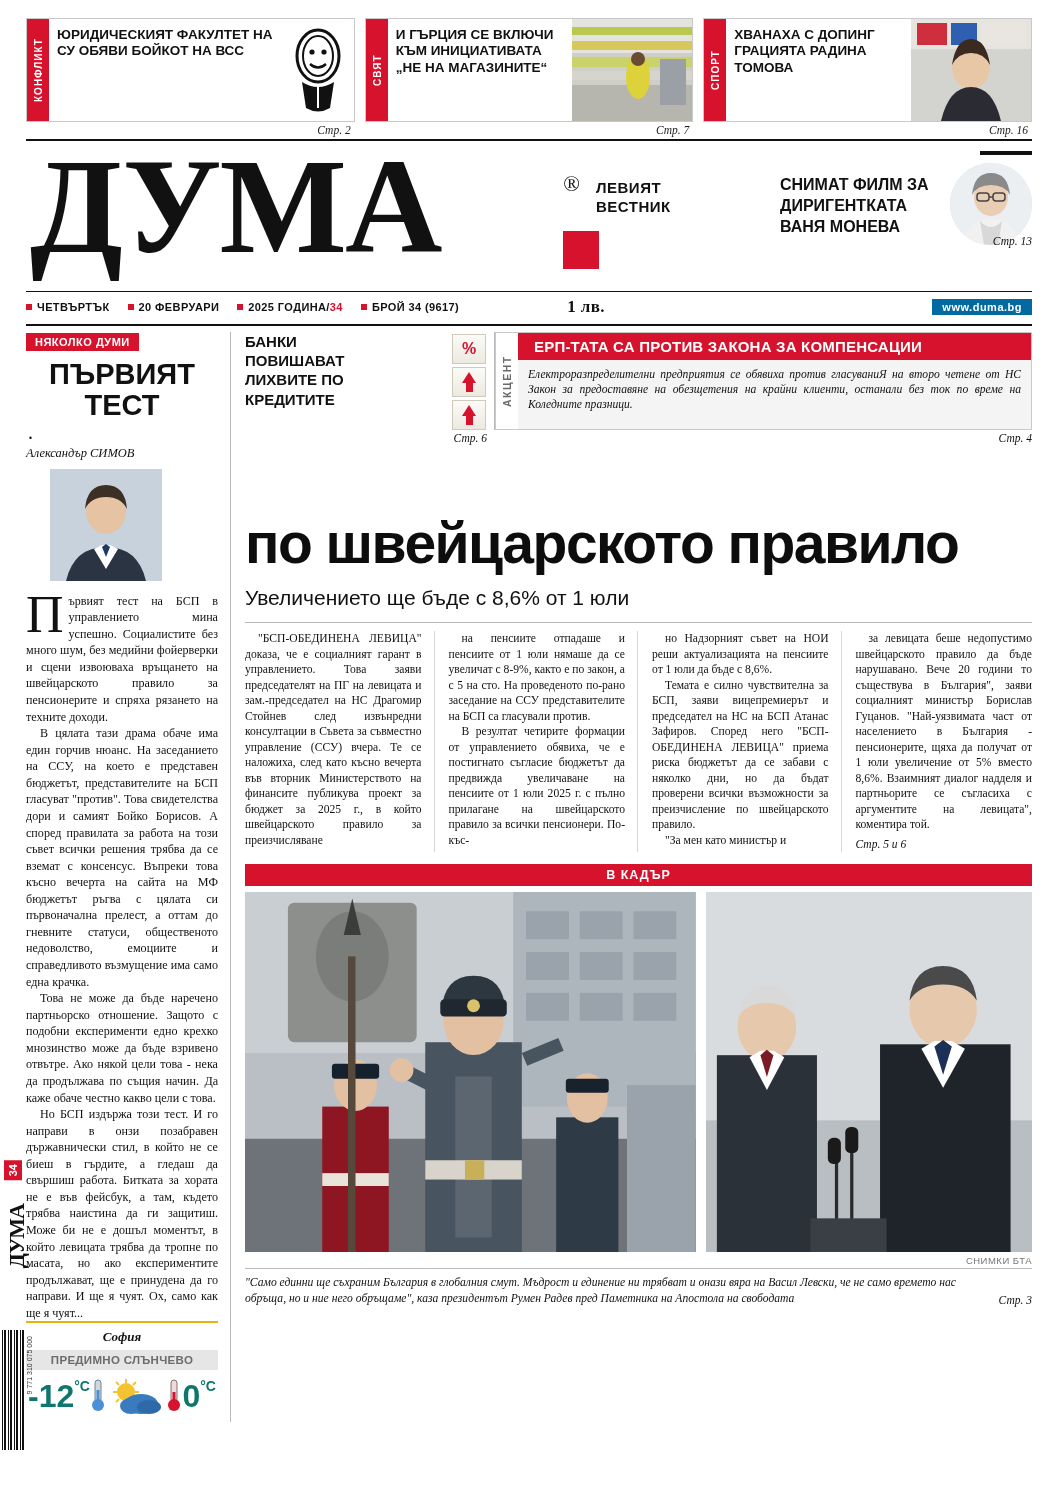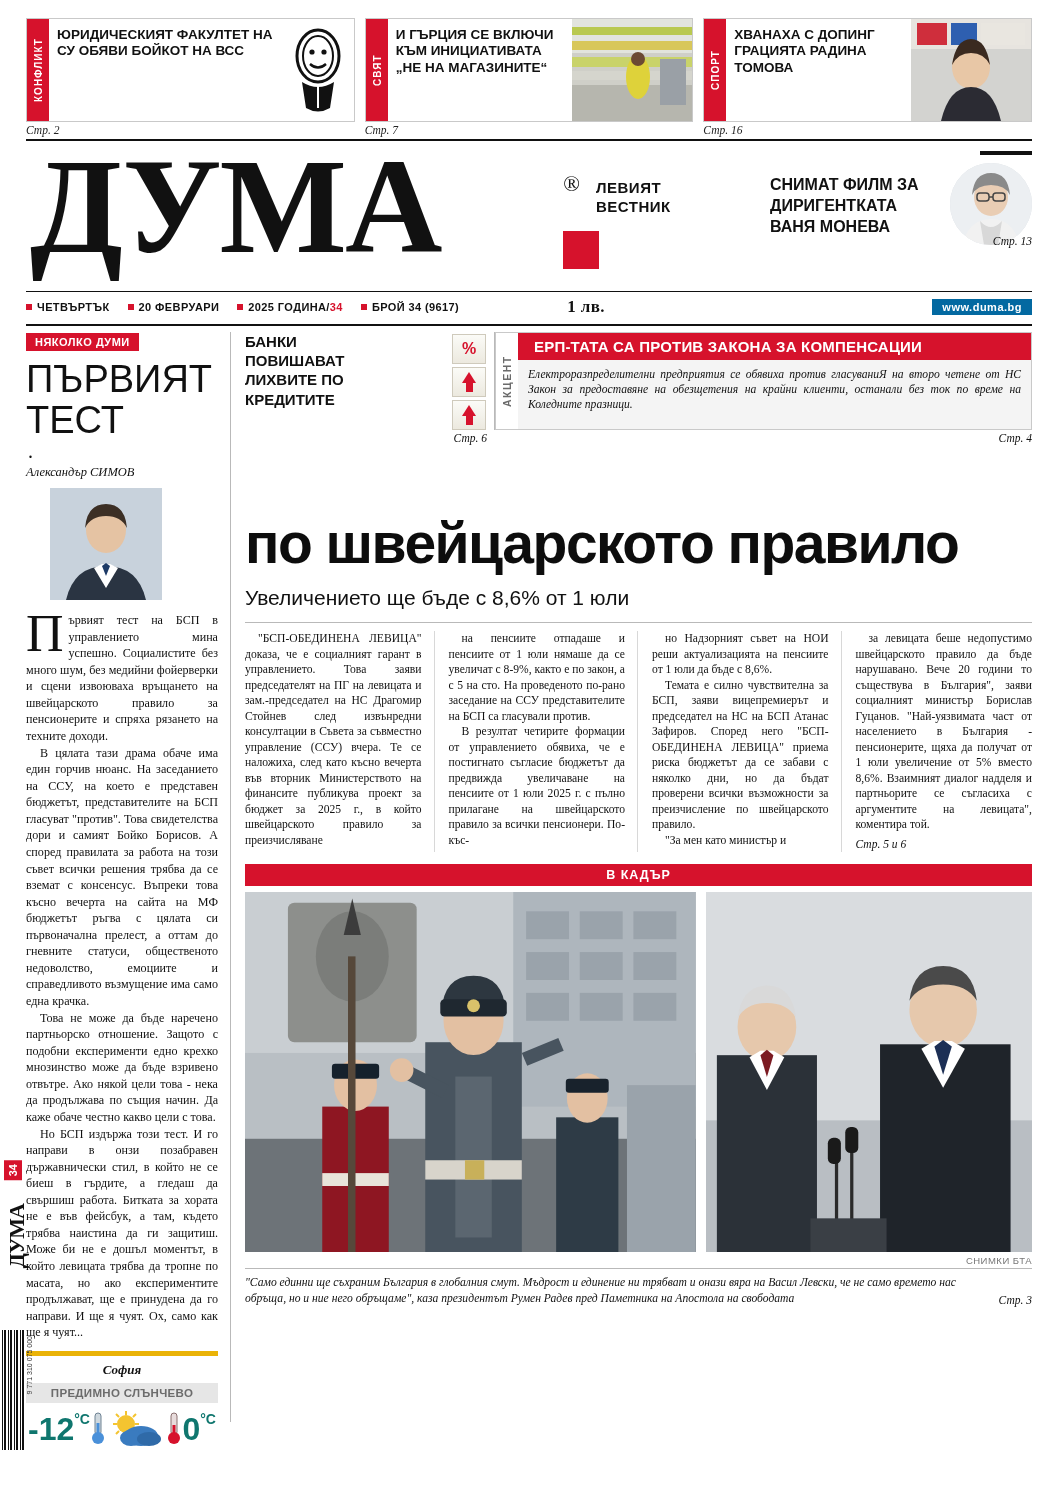--- a/index.html
+++ b/index.html
@@ -73,21 +73,21 @@
     justify-content: center;
   }
 
   .page-refs {
     display: flex;
     gap: 10px;
     margin-top: 2px;
   }
   .page-ref {
     flex: 1 1 0;
-    text-align: left;
+    text-align: right;
     font-style: italic;
     font-size: 11.5px;
     color: #222;
     padding-right: 4px;
   }
 
   .rule-thick { border-top: 2px solid #111; margin-top: 3px; }
   .rule-thin { border-top: 1px solid #111; }
 
   
@@ -130,21 +130,21 @@
     color: #111;
     margin-top: 34px;
     margin-left: 10px;
     width: 110px;
   }
   .masthead-promo {
     margin-left: auto;
     display: flex;
     align-items: flex-start;
     padding-top: 18px;
-    gap: 20px;
+    gap: 10px;
     position: relative;
   }
   .promo-bar {
     width: 52px; height: 4px; background: #111;
     position: absolute; right: 0; top: 6px;
   }
   .promo-text {
     font-family: "Liberation Sans", sans-serif;
     font-weight: bold;
     font-size: 16px;
@@ -221,25 +221,26 @@
     font-family: "Liberation Sans", sans-serif;
     font-weight: bold;
     font-size: 11px;
     letter-spacing: 0.5px;
     display: inline-block;
     padding: 3px 9px;
     margin-bottom: 8px;
   }
   .col-title {
     font-family: "Liberation Sans", sans-serif;
-    font-weight: normal;
-    font-size: 38px;
+    font-weight: bold;
+    font-size: 29px;
     line-height: 1.08;
     color: #111;
     margin: 0 0 6px 0;
+    text-align: center;
   }
   .col-dot {
     font-size: 20px; line-height: 0.4; padding-left: 2px;
   }
   .col-author {
     font-style: italic;
     font-size: 12.5px;
     margin: 10px 0 8px 0;
   }
   .author-photo {
@@ -261,22 +262,21 @@
     float: left;
     font-family: "Liberation Serif", serif;
     font-size: 52px;
     line-height: 40px;
     padding: 2px 5px 0 0;
     font-weight: normal;
   }
 
   
   .weather {
-    margin-top: 10px;
-    border-top: 5px solid #eab308;
+    border-top: 2px solid #eab308;
     padding-top: 6px;
   }
   .weather-city {
     text-align: center;
     font-family: "Liberation Serif", serif;
     font-weight: bold;
     font-style: italic;
     font-size: 13px;
     margin-bottom: 5px;
   }

